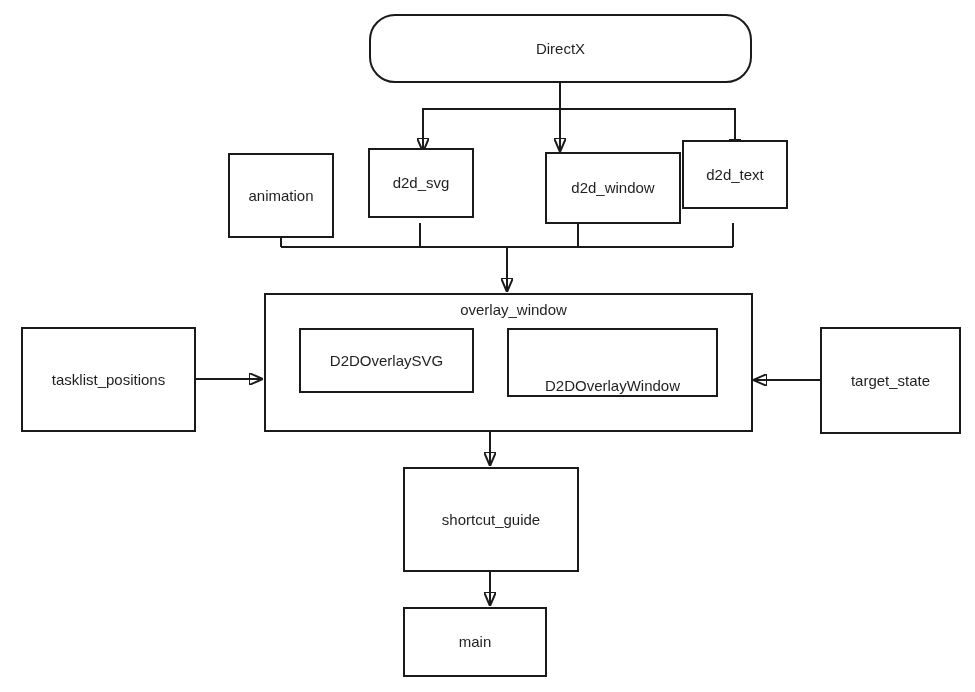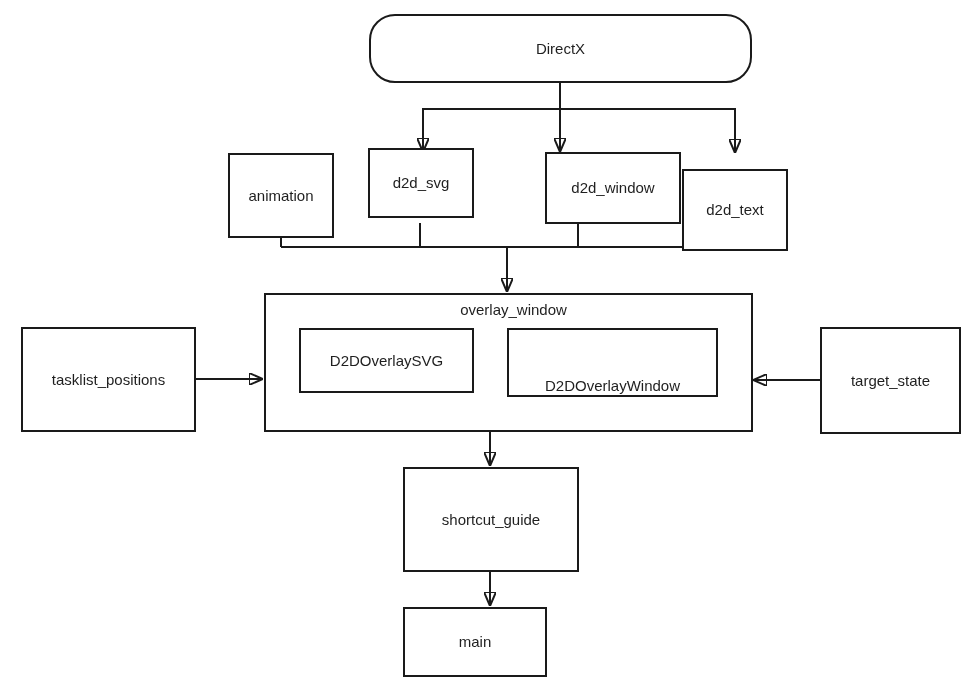--- a/index.html
+++ b/index.html
@@ -51,21 +51,21 @@
     text-align: center;
     font-size: 15px;
     color: #1f1f1f;
     margin-left: 10px;
   }
   
   .n-directx            { left: 369px; top: 14px;  width: 383px; height: 69px; border-radius: 26px; }
   .n-animation          { left: 228px; top: 153px; width: 106px; height: 85px; }
   .n-d2d-svg            { left: 368px; top: 148px; width: 106px; height: 70px; }
   .n-d2d-window         { left: 513px; top: 152px; width: 136px; height: 72px; margin-left: 32px; }
-  .n-d2d-text           { left: 682px; top: 169px; width: 106px; height: 82px; }
+  .n-d2d-text           { left: 682px; top: 140px; width: 106px; height: 69px; }
   .n-overlay-window     { left: 264px; top: 293px; width: 489px; height: 139px; }
   .n-d2doverlaysvg      { left: 33px;  top: 33px;  width: 175px; height: 65px; }
   .n-d2doverlaywindow   { left: 241px; top: 33px;  width: 211px; height: 69px; align-items: flex-end; }
   .n-tasklist-positions { left: 21px;  top: 327px; width: 175px; height: 105px; }
   .n-target-state       { left: 820px; top: 327px; width: 141px; height: 107px; }
   .n-shortcut-guide     { left: 403px; top: 467px; width: 176px; height: 105px; }
   .n-main               { left: 403px; top: 607px; width: 144px; height: 70px; }
 </style>
 </head>
 <body>

